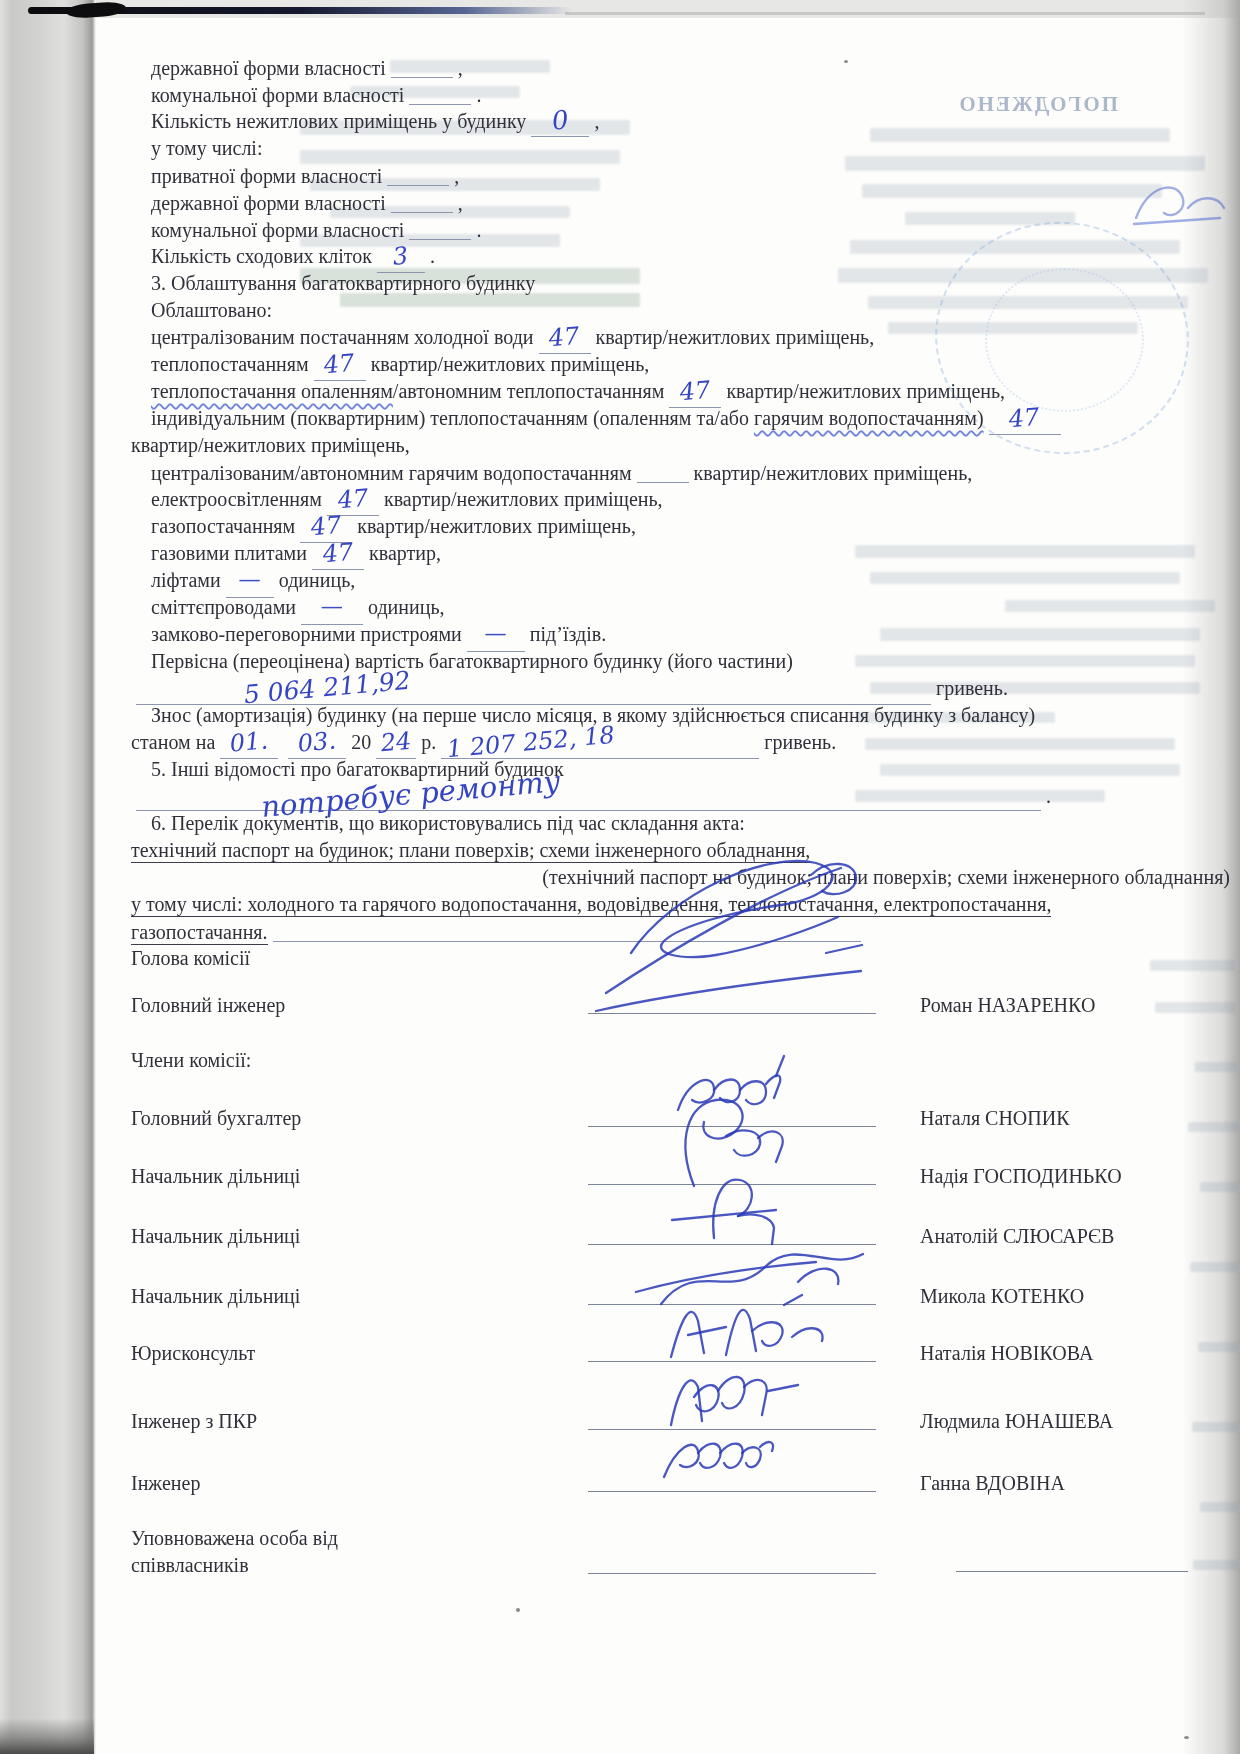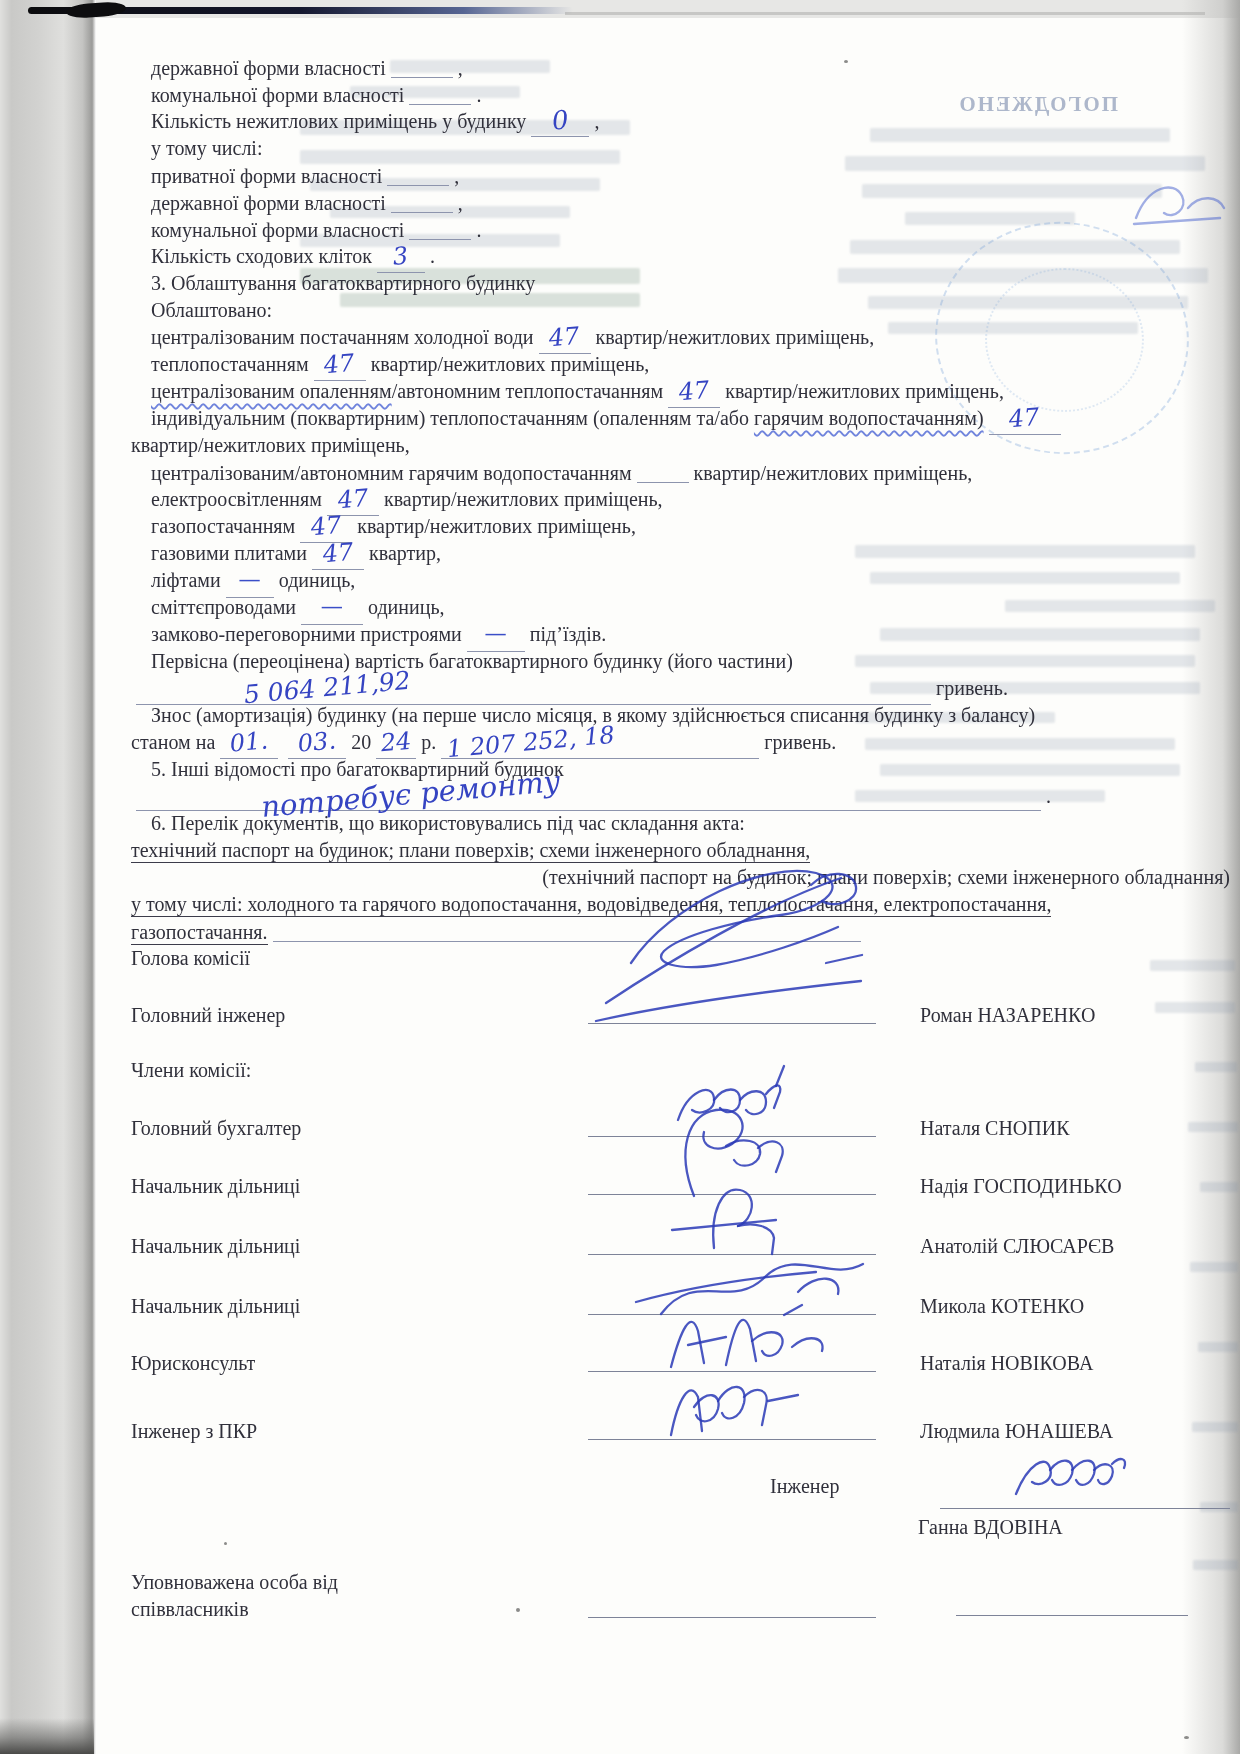--- a/index.html
+++ b/index.html
@@ -127,21 +127,21 @@
     <div class="line ind"><span>Кількість нежитлових приміщень у будинку</span><span class="bl w58"><i class="hw hw-big">0</i></span><span>,</span></div>
     <div class="line ind">у тому числі:</div>
     <div class="line ind"><span>приватної форми власності</span><span class="bl w62"></span><span>,</span></div>
     <div class="line ind"><span>державної форми власності</span><span class="bl w62"></span><span>,</span></div>
     <div class="line ind"><span>комунальної форми власності</span><span class="bl w62"></span><span>.</span></div>
     <div class="line ind"><span>Кількість сходових кліток</span><span class="bl w48"><i class="hw">3</i></span><span>.</span></div>
     <div class="line ind">3. Облаштування багатоквартирного будинку</div>
     <div class="line ind">Облаштовано:</div>
     <div class="line ind"><span>централізованим постачанням холодної води</span><span class="bl w52"><i class="hw">47</i></span><span>квартир/нежитлових приміщень,</span></div>
     <div class="line ind"><span>теплопостачанням</span><span class="bl w52"><i class="hw">47</i></span><span>квартир/нежитлових приміщень,</span></div>
-    <div class="line ind"><span class="wavy">централізованим опаленням</span><span>/автономним теплопостачанням</span><span class="bl w52"><i class="hw">47</i></span><span>квартир/нежитлових приміщень,</span></div>
+    <div class="line ind"><span class="wavy">теплопостачання опаленням</span><span>/автономним теплопостачанням</span><span class="bl w52"><i class="hw">47</i></span><span>квартир/нежитлових приміщень,</span></div>
     <div class="line ind"><span>індивідуальним (поквартирним) теплопостачанням (опаленням та/або</span> <span class="wavy">гарячим водопостачанням)</span><span class="bl w72"><i class="hw">47</i></span></div>
     <div class="line">квартир/нежитлових приміщень,</div>
     <div class="line ind"><span>централізованим/автономним гарячим водопостачанням</span><span class="bl w52"></span><span>квартир/нежитлових приміщень,</span></div>
     <div class="line ind"><span>електроосвітленням</span><span class="bl w52"><i class="hw">47</i></span><span>квартир/нежитлових приміщень,</span></div>
     <div class="line ind"><span>газопостачанням</span><span class="bl w52"><i class="hw">47</i></span><span>квартир/нежитлових приміщень,</span></div>
     <div class="line ind"><span>газовими плитами</span><span class="bl w52"><i class="hw">47</i></span><span>квартир,</span></div>
     <div class="line ind"><span>ліфтами</span><span class="bl w48"><i class="hwdash">—</i></span><span>одиниць,</span></div>
     <div class="line ind"><span>сміттєпроводами</span><span class="bl w62"><i class="hwdash">—</i></span><span>одиниць,</span></div>
     <div class="line ind"><span>замково-переговорними пристроями</span><span class="bl w58"><i class="hwdash">—</i></span><span>під’їздів.</span></div>
     <div class="line ind">Первісна (переоцінена) вартість багатоквартирного будинку (його частини)</div>
@@ -154,21 +154,21 @@
     <div class="line"><span class="inkline">технічний паспорт на будинок; плани поверхів; схеми інженерного обладнання,</span></div>
     <div class="line" style="padding-left:46px;text-align:right;">(технічний паспорт на будинок; плани поверхів; схеми інженерного обладнання)</div>
     <div class="line"><span class="inkline">у тому числі: холодного та гарячого водопостачання, водовідведення, теплопостачання, електропостачання,</span></div>
     <div class="line"><span class="inkline">газопостачання.</span><span class="bl tail-blank"></span></div>
 
     <div class="sigrow" style="margin-top:0px;">
       <span class="role">Голова комісії</span>
       <span class="cell noline"></span>
       <span class="nm"></span>
     </div>
-    <div class="sigrow" style="margin-top:30px;">
+    <div class="sigrow" style="margin-top:20px;">
       <span class="role">Головний інженер</span>
       <span class="cell">
         <svg class="sg" width="300" height="190" viewBox="0 0 300 190">
           <path d="M30,160 C90,120 190,60 265,35"></path>
           <path d="M55,120 C95,60 190,18 240,30 C275,40 250,66 205,72 C160,78 105,92 88,108 C76,120 102,128 140,122 C185,114 235,96 262,84"></path>
           <path d="M235,42 C252,26 278,28 280,44 C282,58 258,66 246,58"></path>
           <path d="M20,178 C110,158 210,146 285,138"></path>
           <path d="M250,120 L286,112"></path>
         </svg>
       </span>
@@ -241,21 +241,21 @@
         <svg class="sg" width="300" height="96" viewBox="0 0 300 96">
           <path d="M95,82 C102,46 114,26 122,44 L126,78"></path>
           <path d="M118,54 C130,36 146,40 142,56 C138,70 124,72 120,62"></path>
           <path d="M142,48 C154,28 172,30 168,50 C164,66 150,70 146,60"></path>
           <path d="M168,44 C180,32 194,36 190,52 L186,72"></path>
           <path d="M192,48 L222,42"></path>
         </svg>
       </span>
       <span class="nm">Людмила ЮНАШЕВА</span>
     </div>
-    <div class="sigrow" style="margin-top:28px;flex-direction:column;">
+    <div class="sigrow" style="margin-top:35px;">
       <span class="role">Інженер</span>
       <span class="cell">
         <svg class="sg" width="300" height="96" viewBox="0 0 300 96">
           <path d="M88,72 C100,42 118,32 122,46 C126,58 112,66 104,60"></path>
           <path d="M122,48 C132,34 148,36 144,52 C140,64 128,66 124,58"></path>
           <path d="M144,48 C156,34 170,36 166,52 C162,64 152,66 148,58"></path>
           <path d="M166,48 C176,38 188,42 184,54 C180,64 172,64 170,58"></path>
           <path d="M184,42 C192,34 200,36 196,46"></path>
         </svg>
       </span>

